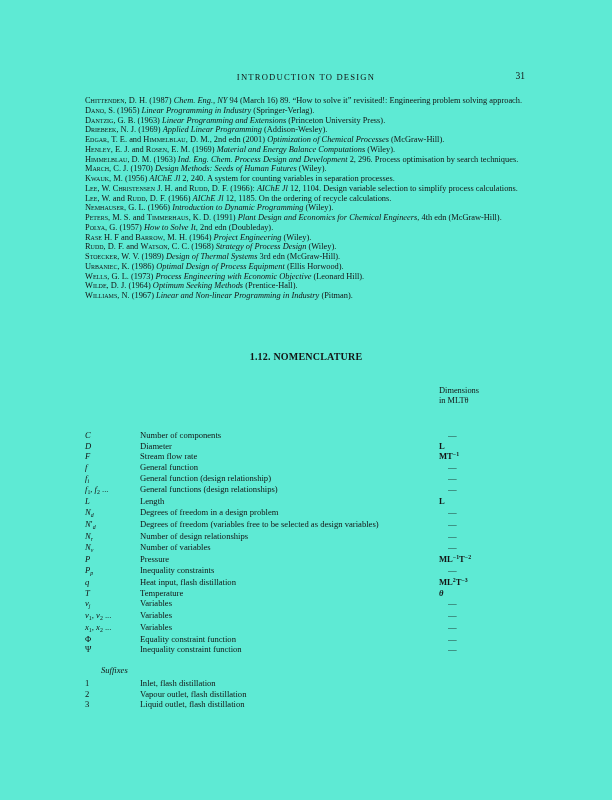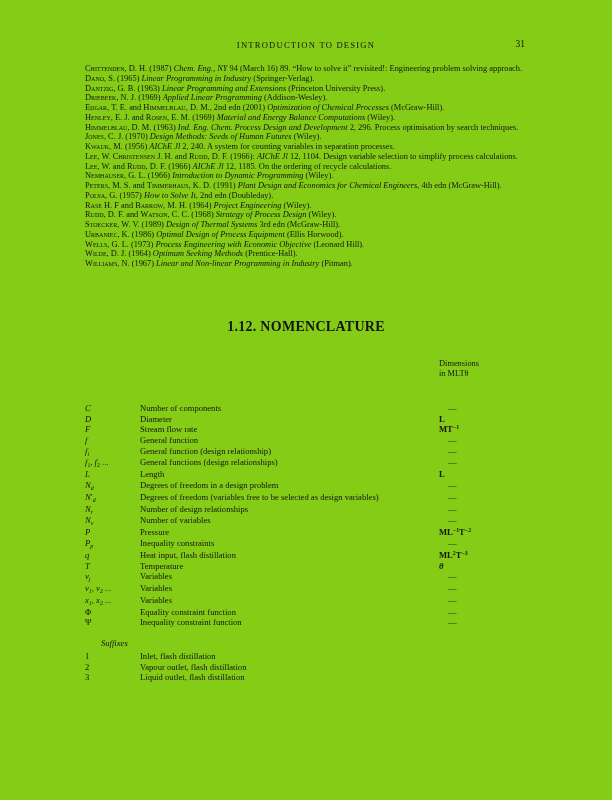--- a/index.html
+++ b/index.html
@@ -1,38 +1,38 @@
 <!DOCTYPE html>
 <html><head>
 <meta charset="utf-8">
 <style>
   * { margin:0; padding:0; box-sizing:border-box; }
   html, body { background:#e8e8e8; }
   .page {
-    width:612px; height:800px; margin:0 auto; background:#84cc16; color:#141414;
+    width:612px; height:800px; margin:0 auto; background:#5eead4; color:#141414;
     font-family:"Liberation Serif", serif;
-    padding:40px 85px 0 85px;
+    padding:72px 85px 0 85px;
     position:relative; overflow:hidden;
   }
   .running-head { position:relative; text-align:center; font-size:8.6px; letter-spacing:0.14em; margin-bottom:14px; }
   .page-number { position:absolute; right:2px; top:-1px; font-size:9.5px; letter-spacing:0; }
 
   .references { font-size:8.4px; line-height:1.16; }
   .ref { padding-left:20px; text-indent:-20px; }
 
   .seg-n  { }
   .seg-i  { font-style:italic; }
   .seg-b  { font-weight:normal; }
   .seg-sc { font-variant:small-caps; }
   .seg-sub  { font-size:0.68em; vertical-align:-0.28em; }
   .seg-subi { font-size:0.68em; vertical-align:-0.28em; font-style:italic; }
   .seg-sup  { font-size:0.68em; vertical-align:0.5em; }
   .seg-d  { font-weight:normal; padding-left:9px; }
 
-  .section-heading { text-align:center; font-size:14px; font-weight:bold; letter-spacing:0.02em; margin-top:50px; margin-bottom:24px; }
+  .section-heading { text-align:center; font-size:10px; font-weight:bold; letter-spacing:0.02em; margin-top:50px; margin-bottom:24px; }
 
   .dims-header { display:flex; justify-content:flex-end; font-size:8.4px; line-height:1.2; margin-bottom:24px; }
   .dims-header .dh { width:88px; text-align:left; }
 
   .nrows { }
   .nrow { display:flex; font-size:8.6px; line-height:1.24; }
   .sym  { width:55px; flex:none; }
   .desc { flex:1; padding-right:6px; }
   .dim  { width:88px; flex:none; font-weight:bold; }
 
@@ -51,21 +51,21 @@
   </div>
 
   <div class="references">
       <p class="ref"><span class="seg-sc">Chittenden, D. H.</span><span class="seg-n"> (1987) </span><span class="seg-i">Chem. Eng., NY </span><span class="seg-b">94</span><span class="seg-n"> (March 16) 89. “How to solve it” revisited!: Engineering problem solving approach.</span></p>
       <p class="ref"><span class="seg-sc">Dano, S.</span><span class="seg-n"> (1965) </span><span class="seg-i">Linear Programming in Industry</span><span class="seg-n"> (Springer-Verlag).</span></p>
       <p class="ref"><span class="seg-sc">Dantzig, G. B.</span><span class="seg-n"> (1963) </span><span class="seg-i">Linear Programming and Extensions</span><span class="seg-n"> (Princeton University Press).</span></p>
       <p class="ref"><span class="seg-sc">Driebeek, N. J.</span><span class="seg-n"> (1969) </span><span class="seg-i">Applied Linear Programming</span><span class="seg-n"> (Addison-Wesley).</span></p>
       <p class="ref"><span class="seg-sc">Edgar, T. E.</span><span class="seg-n"> and </span><span class="seg-sc">Himmelblau, D. M.</span><span class="seg-n">, 2nd edn (2001) </span><span class="seg-i">Optimization of Chemical Processes</span><span class="seg-n"> (McGraw-Hill).</span></p>
       <p class="ref"><span class="seg-sc">Henley, E. J.</span><span class="seg-n"> and </span><span class="seg-sc">Rosen, E. M.</span><span class="seg-n"> (1969) </span><span class="seg-i">Material and Energy Balance Computations</span><span class="seg-n"> (Wiley).</span></p>
       <p class="ref"><span class="seg-sc">Himmelblau, D. M.</span><span class="seg-n"> (1963) </span><span class="seg-i">Ind. Eng. Chem. Process Design and Development </span><span class="seg-b">2</span><span class="seg-n">, 296. Process optimisation by search techniques.</span></p>
-      <p class="ref"><span class="seg-sc">Jones, C. J.</span><span class="seg-n"> (1970) </span><span class="seg-i">Design Methods: Seeds of Human Futures</span><span class="seg-n"> (Wiley).</span></p>
+      <p class="ref"><span class="seg-sc">March, C. J.</span><span class="seg-n"> (1970) </span><span class="seg-i">Design Methods: Seeds of Human Futures</span><span class="seg-n"> (Wiley).</span></p>
       <p class="ref"><span class="seg-sc">Kwauk, M.</span><span class="seg-n"> (1956) </span><span class="seg-i">AIChE Jl </span><span class="seg-b">2</span><span class="seg-n">, 240. A system for counting variables in separation processes.</span></p>
       <p class="ref"><span class="seg-sc">Lee, W. Christensen J. H.</span><span class="seg-n"> and </span><span class="seg-sc">Rudd, D. F.</span><span class="seg-n"> (1966): </span><span class="seg-i">AIChE Jl </span><span class="seg-b">12</span><span class="seg-n">, 1104. Design variable selection to simplify process calculations.</span></p>
       <p class="ref"><span class="seg-sc">Lee, W.</span><span class="seg-n"> and </span><span class="seg-sc">Rudd, D. F.</span><span class="seg-n"> (1966) </span><span class="seg-i">AIChE Jl </span><span class="seg-b">12</span><span class="seg-n">, 1185. On the ordering of recycle calculations.</span></p>
       <p class="ref"><span class="seg-sc">Nemhauser, G. L.</span><span class="seg-n"> (1966) </span><span class="seg-i">Introduction to Dynamic Programming</span><span class="seg-n"> (Wiley).</span></p>
       <p class="ref"><span class="seg-sc">Peters, M. S.</span><span class="seg-n"> and </span><span class="seg-sc">Timmerhaus, K. D.</span><span class="seg-n"> (1991) </span><span class="seg-i">Plant Design and Economics for Chemical Engineers</span><span class="seg-n">, 4th edn (McGraw-Hill).</span></p>
       <p class="ref"><span class="seg-sc">Polya, G.</span><span class="seg-n"> (1957) </span><span class="seg-i">How to Solve It</span><span class="seg-n">, 2nd edn (Doubleday).</span></p>
       <p class="ref"><span class="seg-sc">Rase H. F</span><span class="seg-n"> and </span><span class="seg-sc">Barrow, M. H.</span><span class="seg-n"> (1964) </span><span class="seg-i">Project Engineering</span><span class="seg-n"> (Wiley).</span></p>
       <p class="ref"><span class="seg-sc">Rudd, D. F.</span><span class="seg-n"> and </span><span class="seg-sc">Watson, C. C.</span><span class="seg-n"> (1968) </span><span class="seg-i">Strategy of Process Design</span><span class="seg-n"> (Wiley).</span></p>
       <p class="ref"><span class="seg-sc">Stoecker, W. V.</span><span class="seg-n"> (1989) </span><span class="seg-i">Design of Thermal Systems</span><span class="seg-n"> 3rd edn (McGraw-Hill).</span></p>
       <p class="ref"><span class="seg-sc">Urbaniec, K.</span><span class="seg-n"> (1986) </span><span class="seg-i">Optimal Design of Process Equipment</span><span class="seg-n"> (Ellis Horwood).</span></p>

